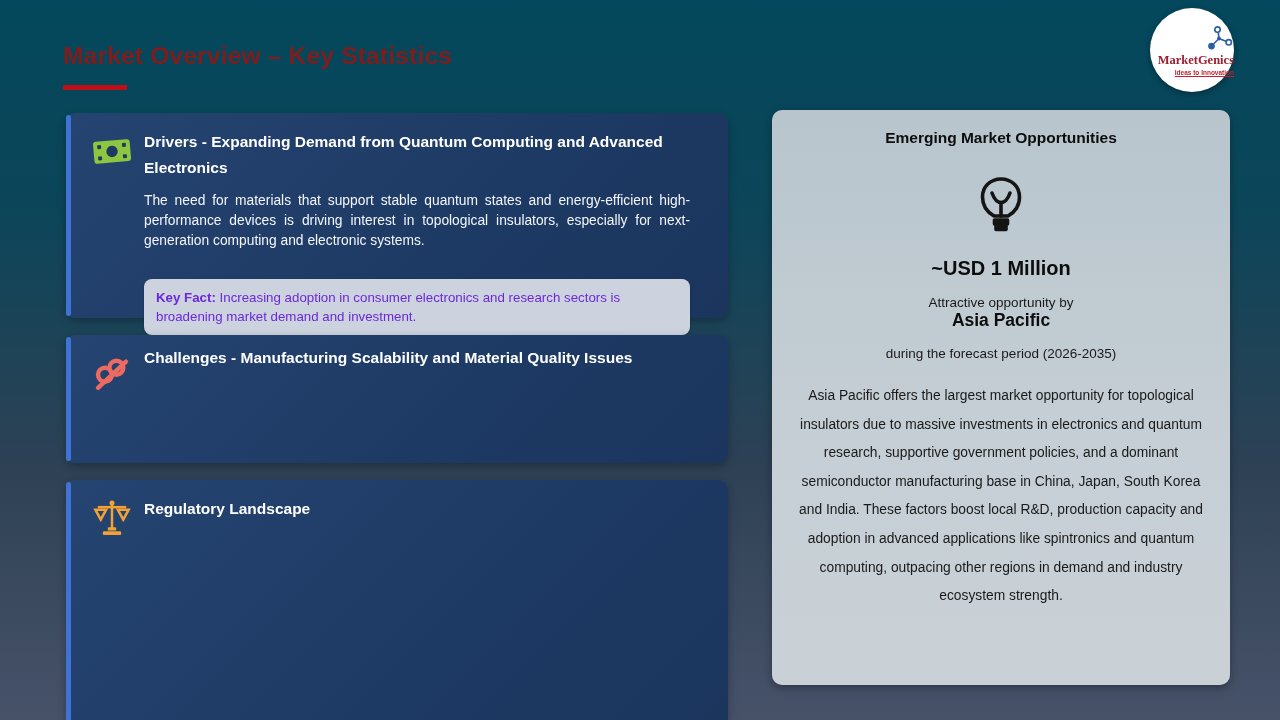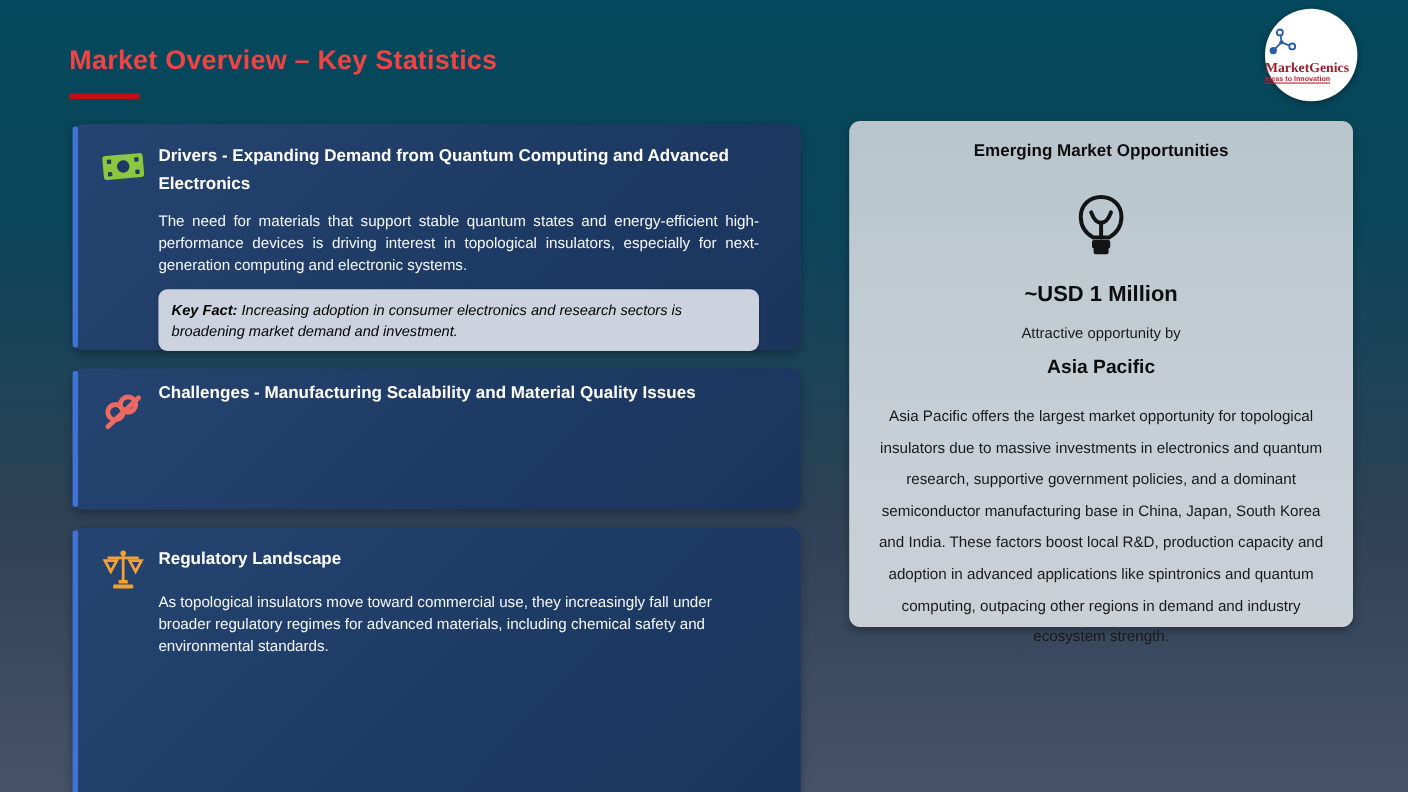--- a/index.html
+++ b/index.html
@@ -7,35 +7,35 @@
   body {
     font-family: "Liberation Sans", sans-serif;
     background: linear-gradient(180deg, #03485c 0%, #0d4559 30%, #2e4155 65%, #475269 100%);
     position: relative;
     color: #fff;
   }
 
   
   .slide-title {
     position: absolute; left: 63px; top: 42px;
-    font-size: 24.5px; font-weight: 700; color: #ef4444;
+    font-size: 24.5px; font-weight: 700; color: #7f1d1d;
     letter-spacing: 0.2px;
   }
   .title-underline {
     position: absolute; left: 63px; top: 85px;
     width: 64px; height: 5px; background: #bf1017; border-radius: 1px;
   }
 
   
   .logo-badge {
     position: absolute; left: 1150px; top: 8px;
     width: 84px; height: 84px; border-radius: 50%;
     background: #ffffff;
     box-shadow: 0 2px 6px rgba(0,0,0,0.35);
-    display: flex; flex-direction: column; align-items: flex-start; justify-content: center;
+    display: flex; flex-direction: column; align-items: flex-end; justify-content: center;
     text-align: center;
   }
   .logo-name {
     font-family: "Liberation Serif", serif;
     font-size: 12.5px; font-weight: 700; color: #9c1e2f; line-height: 1.1;
   }
   .logo-tagline {
     font-size: 6.5px; font-weight: 700; color: #c0202f;
     text-decoration: underline; margin-top: 1px;
   }
@@ -58,50 +58,49 @@
   }
   .card-content { padding: 16px 38px 16px 78px; }
   .card-title {
     font-size: 15.5px; font-weight: 700; color: #ffffff; line-height: 1.7;
   }
   .card-body {
     margin-top: 9px; font-size: 13.8px; line-height: 20px; color: #f4f6fa;
   }
   .just { text-align: justify; }
   .callout {
-    margin-top: 12px; background: #ccd3df; border-radius: 8px;
-    padding: 9px 12px; color: #000000;
+    margin-top: 28px; background: #ccd3df; border-radius: 8px;
+    padding: 9px 12px; color: #6d28d9;
     font-size: 13.3px; line-height: 19px;
     box-shadow: 0 1px 3px rgba(0,0,0,0.2);
-    font-style: italic;
   }
   .callout-label { font-weight: 700; }
 
   #card-drivers    { top: 113px; height: 205px; }
   #card-challenges { top: 335px; height: 128px; }
   #card-regulatory { top: 480px; height: 248px; }
   #card-challenges .card-content { padding-top: 10px; }
   #card-challenges .card-body { margin-top: 4px; }
   #card-regulatory .card-body { margin-top: 16px; }
 
   
   .opportunity-panel {
     position: absolute; left: 772px; top: 110px;
-    width: 458px; height: 460px;
+    width: 458px; height: 575px;
     background: linear-gradient(180deg, #b8c5cd 0%, #c6cfd5 60%, #c9d1d7 100%);
     border-radius: 10px;
     box-shadow: 0 3px 8px rgba(0,0,0,0.3);
     color: #131313; text-align: center;
     padding: 10px 24px 0 24px;
   }
   .panel-title { font-size: 15.5px; font-weight: 700; margin-top: 9px; color: #0d0d0d; }
   .panel-bulb { margin: 28px auto 0 auto; width: 48px; height: 58px; }
   .panel-value { font-size: 20px; font-weight: 700; margin-top: 24px; color: #0d0d0d; }
   .panel-caption { font-size: 13.5px; margin-top: 15px; color: #1a1a1a; }
-  .panel-region { font-size: 17.5px; font-weight: 700; margin-top: 13px; color: #0d0d0d; }
+  .panel-region { font-size: 17.5px; font-weight: 700; color: #0d0d0d; }
   .panel-period { font-size: 13.5px; margin-top: 15px; color: #1a1a1a; }
   .panel-desc {
     margin-top: 21px; font-size: 13.8px; line-height: 28.6px; color: #1a1a1a;
   }
 </style>
 </head>
 <body>
 
 <div class="slide-title">Market Overview – Key Statistics</div>
 <div class="title-underline"></div>
@@ -174,34 +173,34 @@
         <path d="M4 14 L17 14 L10.5 26 Z"></path>
         <path d="M31 14 L44 14 L37.5 26 Z"></path>
       </g>
       <circle cx="24" cy="6" r="3" fill="#f2a234"></circle>
       <rect x="19" y="35" width="10" height="4" rx="1" fill="#f2a234"></rect>
       <rect x="13" y="40" width="22" height="4.5" rx="1.5" fill="#f2a234"></rect>
     </svg>
   </div>
   <div class="card-content">
     <div class="card-title">Regulatory Landscape</div>
-    <p class="card-body">As topological insulators move toward commercial use, they increasingly fall under broader regulatory regimes for advanced materials, including chemical safety and environmental standards.</p>
   </div>
 </div>
 
 <div class="opportunity-panel">
   <div class="panel-title">Emerging Market Opportunities</div>
   <div class="panel-bulb">
     <svg width="48" height="58" viewBox="0 0 48 58">
       <g stroke="#141414" stroke-width="3.6" fill="none" stroke-linecap="round" stroke-linejoin="round">
         <path d="M17 41 C10 37 5.5 30 5.5 22 C5.5 11.5 13.5 4 24 4 C34.5 4 42.5 11.5 42.5 22 C42.5 30 38 37 31 41 Z"></path>
         <path d="M15 18 C17.5 25 20.5 27.5 24 27.5 C27.5 27.5 30.5 25 33 18"></path>
         <line x1="24" y1="27.5" x2="24" y2="41"></line>
         <rect x="17.5" y="45" width="13" height="4" fill="#141414"></rect>
         <rect x="19" y="51" width="10" height="3.4" fill="#141414"></rect>
       </g>
     </svg>
   </div>
   <div class="panel-value">~USD 1 Million</div>
   <div class="panel-caption">Attractive opportunity by</div>
   <div class="panel-region">Asia Pacific</div>
+  <div class="panel-period">during the forecast period (2026-2035)</div>
   <p class="panel-desc">Asia Pacific offers the largest market opportunity for topological insulators due to massive investments in electronics and quantum research, supportive government policies, and a dominant semiconductor manufacturing base in China, Japan, South Korea and India. These factors boost local R&amp;D, production capacity and adoption in advanced applications like spintronics and quantum computing, outpacing other regions in demand and industry ecosystem strength.</p>
 </div>
 
 </body></html>

